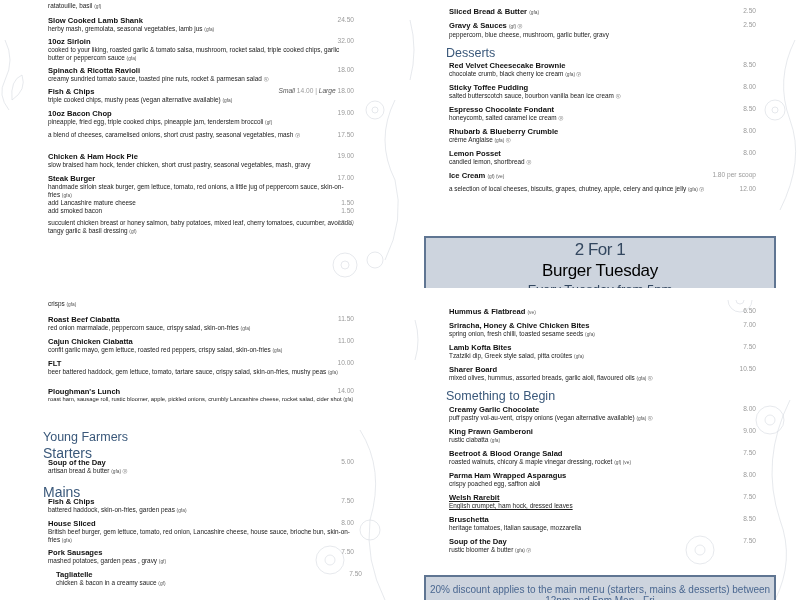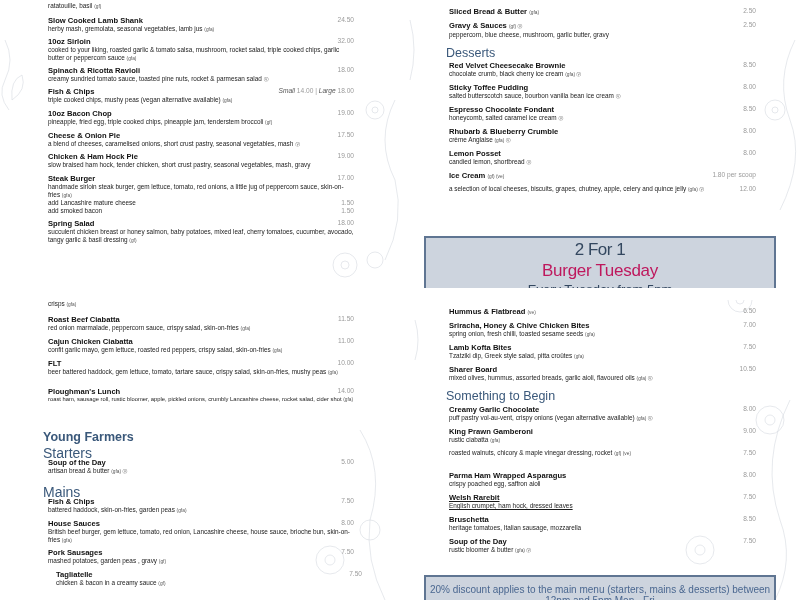--- a/index.html
+++ b/index.html
@@ -17,21 +17,21 @@
   .price i { font-style: italic; color: #555; }
   .addon { font-size: 6.4px; line-height: 7.6px; color: #222; position: relative; }
   .addon .price { top: 0; }
 
   .section-title { position: absolute; font-size: 12.5px; color: #3a587a; font-weight: normal; }
   .sub-title { position: absolute; font-size: 14px; color: #3a587a; }
 
   .promo { position: absolute; background: #cdd4de; border: 2px solid #5f7592; border-bottom: none; }
   .promo-burger { left: 424px; top: 236px; width: 352px; height: 64px; text-align: center; }
   .promo-burger .l1 { font-size: 17px; color: #33475f; line-height: 20px; margin-top: 2px; letter-spacing: -0.5px; }
-  .promo-burger .l2 { font-size: 17px; color: #be185d; line-height: 22px; letter-spacing: -0.3px; }
+  .promo-burger .l2 { font-size: 17px; color: #000000; line-height: 22px; letter-spacing: -0.3px; }
   .promo-burger .l3 { font-size: 13px; color: #33475f; line-height: 16px; }
   .promo-discount { left: 424px; top: 575px; width: 352px; height: 25px; text-align: center; }
   .promo-discount .t { font-size: 10px; color: #4a6790; line-height: 11px; margin-top: 7px; }
 
   .gap-band { position: absolute; left: 0; top: 288px; width: 800px; height: 12px; background: #ffffff; }
 </style>
 </head>
 <body>
 
 <svg class="deco" style="left:0;top:0;width:800px;height:600px;" viewBox="0 0 800 600">
@@ -98,41 +98,39 @@
     </div>
   </div>
 
   <div class="item" style="top:109px;">
     <div class="name">10oz Bacon Chop</div>
     <div class="desc"><span>pineapple, fried egg, triple cooked chips, pineapple jam, tenderstem broccoli</span> <span class="tag">(gf)</span></div>
     <div class="price">19.00</div>
   </div>
 
   <div class="item" style="top:131px;">
-    <div class="name">Cheese &amp; Onion Pie</div>
     <div class="desc"><span>a blend of cheeses, caramelised onions, short crust pastry, seasonal vegetables, mash</span> <span class="tag">ⓥ</span></div>
     <div class="price">17.50</div>
   </div>
 
   <div class="item" style="top:152px;">
     <div class="name">Chicken &amp; Ham Hock Pie</div>
     <div class="desc" style="white-space:nowrap;"><span>slow braised ham hock, tender chicken, short crust pastry, seasonal vegetables, mash, gravy</span></div>
     <div class="price">19.00</div>
   </div>
 
   <div class="item" style="top:174px;">
     <div class="name">Steak Burger</div>
     <div class="desc"><span>handmade sirloin steak burger, gem lettuce, tomato, red onions, a little jug of peppercorn sauce, skin-on-fries</span> <span class="tag">(gfa)</span></div>
     <div class="addon"><span>add Lancashire mature cheese</span><span class="price">1.50</span></div>
     <div class="addon"><span>add smoked bacon</span><span class="price">1.50</span></div>
     <div class="price">17.00</div>
   </div>
 
   <div class="item" style="top:219px;">
-    <div class="name">Spring Salad</div>
     <div class="desc"><span>succulent chicken breast or honey salmon, baby potatoes, mixed leaf, cherry tomatoes, cucumber, avocado, tangy garlic &amp; basil dressing</span> <span class="tag">(gf)</span></div>
     <div class="price">18.00</div>
   </div>
 </div>
 
 <div>
   <div class="item-r" style="top:7px;">
     <div class="name"><span>Sliced Bread &amp; Butter</span> <span class="tag" style="font-weight:normal;">(gfa)</span></div>
     <div class="price">2.50</div>
   </div>
@@ -206,38 +204,38 @@
     <div class="name">FLT</div>
     <div class="desc"><span>beer battered haddock, gem lettuce, tomato, tartare sauce, crispy salad, skin-on-fries, mushy peas</span> <span class="tag">(gfa)</span></div>
     <div class="price">10.00</div>
   </div>
   <div class="item" style="top:387px;">
     <div class="name">Ploughman's Lunch</div>
     <div class="desc" style="font-size:5.8px;line-height:6.8px;"><span>roast ham, sausage roll, rustic bloomer, apple, pickled onions, crumbly Lancashire cheese, rocket salad, cider shot</span> <span class="tag">(gfa)</span></div>
     <div class="price">14.00</div>
   </div>
 
-  <div class="section-title" style="left:43px;top:430px;font-weight:bold;">Young Farmers</div>
+  <div class="section-title" style="left:43px;top:430px;">Young Farmers</div>
   <div class="sub-title" style="left:43px;top:445px;">Starters</div>
 
   <div class="item" style="top:458px;">
     <div class="name">Soup of the Day</div>
     <div class="desc"><span>artisan bread &amp; butter</span> <span class="tag">(gfa) ⓥ</span></div>
     <div class="price">5.00</div>
   </div>
 
   <div class="sub-title" style="left:43px;top:484px;">Mains</div>
 
   <div class="item" style="top:497px;">
     <div class="name">Fish &amp; Chips</div>
     <div class="desc"><span>battered haddock, skin-on-fries, garden peas</span> <span class="tag">(gfa)</span></div>
     <div class="price">7.50</div>
   </div>
   <div class="item" style="top:519px;">
-    <div class="name">House Sauces</div>
+    <div class="name">House Sliced</div>
     <div class="desc"><span>British beef burger, gem lettuce, tomato, red onion, Lancashire cheese, house sauce, brioche bun, skin-on-fries</span> <span class="tag">(gfa)</span></div>
     <div class="price">8.00</div>
   </div>
   <div class="item" style="top:548px;">
     <div class="name">Pork Sausages</div>
     <div class="desc"><span>mashed potatoes, garden peas , gravy</span> <span class="tag">(gf)</span></div>
     <div class="price">7.50</div>
   </div>
   <div class="item" style="top:570px;margin-left:8px;">
     <div class="name">Tagliatelle</div>
@@ -273,20 +271,21 @@
     <div class="name">Creamy Garlic Chocolate</div>
     <div class="desc"><span>puff pastry vol-au-vent, crispy onions (vegan alternative available)</span> <span class="tag">(gfa) ⓥ</span></div>
     <div class="price">8.00</div>
   </div>
   <div class="item-r" style="top:427px;">
     <div class="name">King Prawn Gamberoni</div>
     <div class="desc"><span>rustic ciabatta</span> <span class="tag">(gfa)</span></div>
     <div class="price">9.00</div>
   </div>
   <div class="item-r" style="top:449px;">
+    <div class="name">Beetroot &amp; Blood Orange Salad</div>
     <div class="desc"><span>roasted walnuts, chicory &amp; maple vinegar dressing, rocket</span> <span class="tag">(gf) (ve)</span></div>
     <div class="price">7.50</div>
   </div>
   <div class="item-r" style="top:471px;">
     <div class="name">Parma Ham Wrapped Asparagus</div>
     <div class="desc">crispy poached egg, saffron aioli</div>
     <div class="price">8.00</div>
   </div>
   <div class="item-r" style="top:493px;text-decoration:underline;">
     <div class="name">Welsh Rarebit</div>

